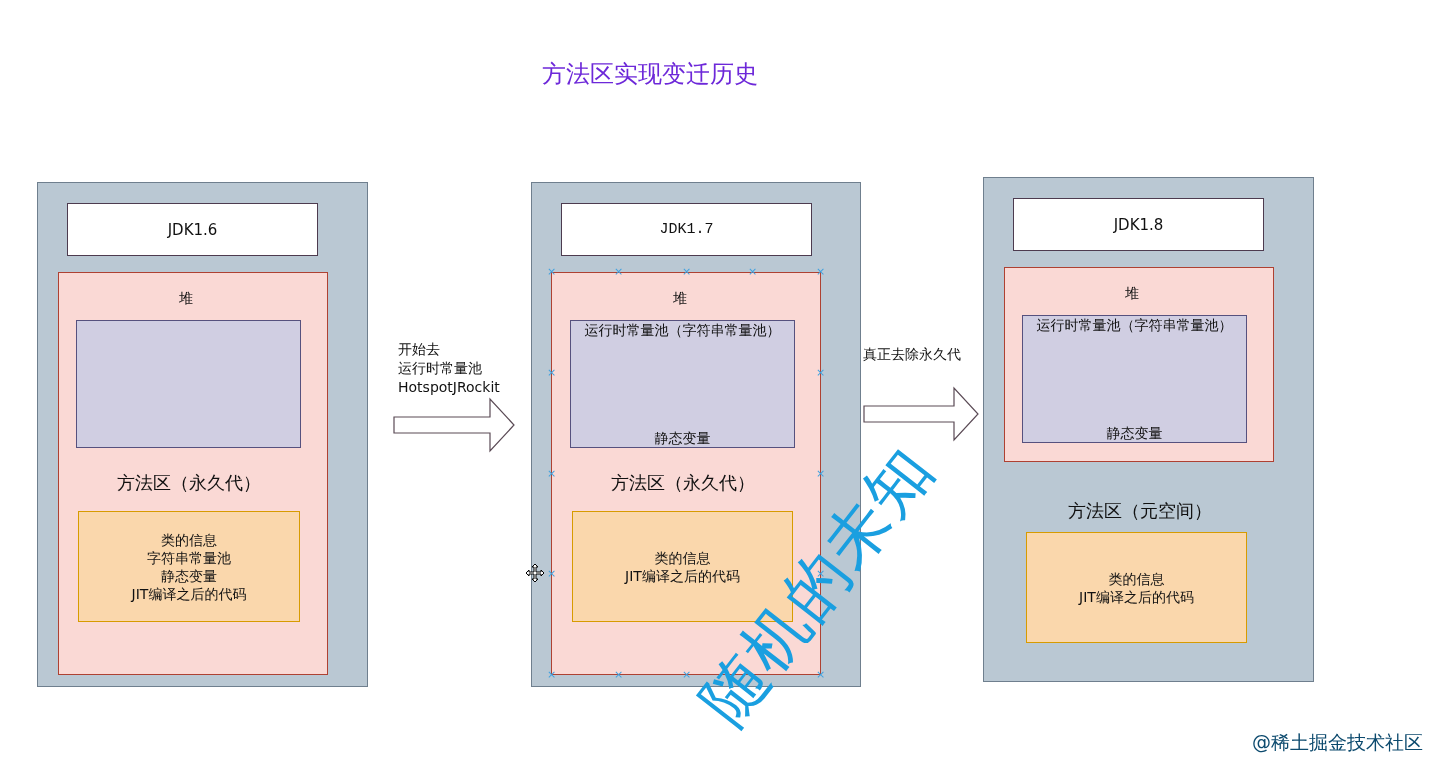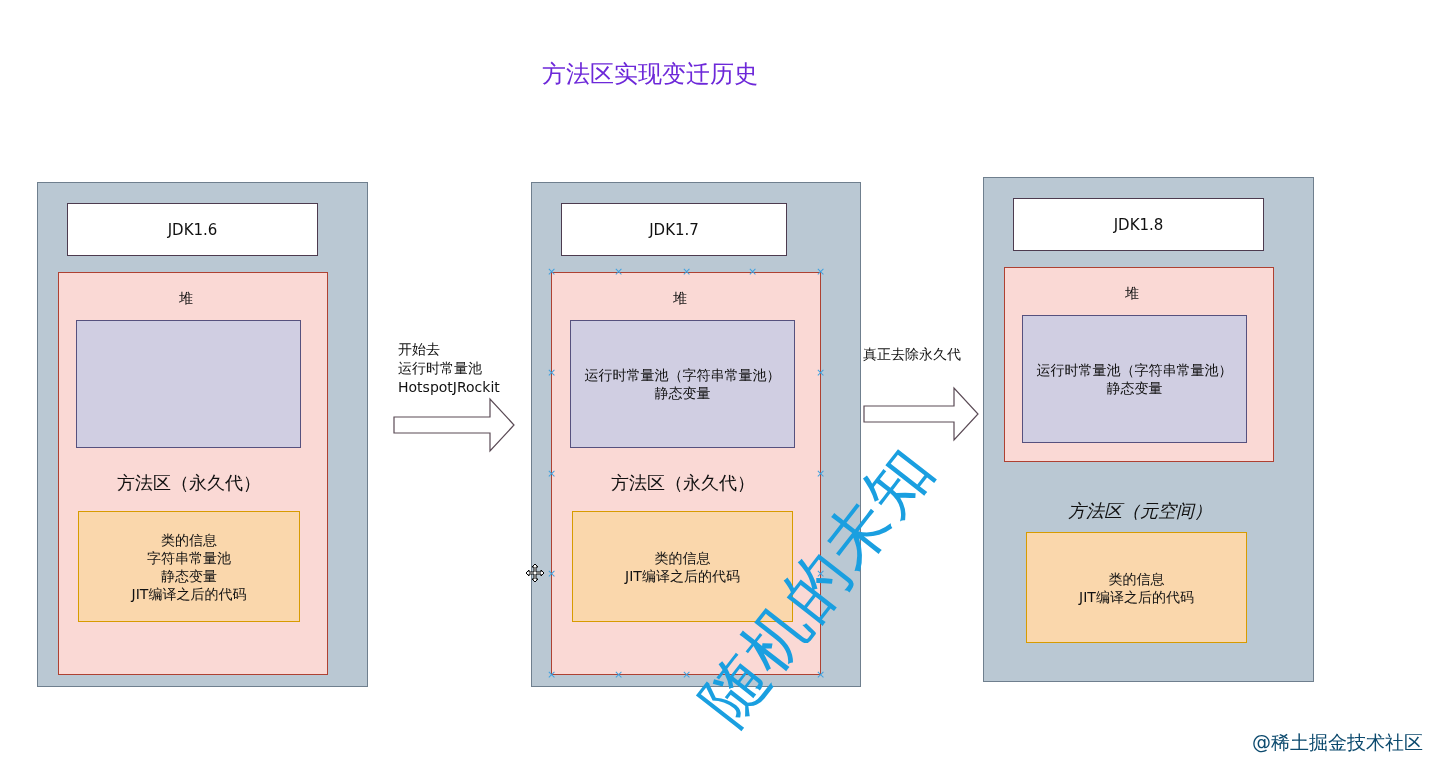--- a/index.html
+++ b/index.html
@@ -12,21 +12,21 @@
   .abs { position:absolute; }
   .title { left:542px; top:58px; font-size:24px; color:#6d28d9; white-space:nowrap; }
   .jdk-panel { background:#bac8d3; border:1px solid #6f7f8e; box-sizing:border-box; }
   .jdk-label {
     background:#ffffff; border:1px solid #4d3b4f; border-radius:0; box-sizing:border-box;
     display:flex; align-items:center; justify-content:center; font-size:15px;
   }
   .heap { background:#fad9d5; border:1px solid #ae4132; box-sizing:border-box; }
   .heap-label { font-size:14px; text-align:center; white-space:nowrap; }
   .inner { background:#d0cee2; border:1px solid #56517e; box-sizing:border-box;
-    display:flex; flex-direction:column; align-items:center; justify-content:center;
+    display:flex; flex-direction:column; align-items:center; justify-content:space-between;
     font-size:14px; line-height:18px; text-align:center; }
   .method-label { font-size:18px; white-space:nowrap;text-align:right; }
   .method-box { background:#fad7ac; border:1px solid #d79b00; box-sizing:border-box;
     display:flex; flex-direction:column; align-items:center; justify-content:center;
     font-size:14px; line-height:18px; text-align:center; }
   .arrow-text { font-size:14px; line-height:19px; white-space:nowrap; }
   .handle { width:8px; height:8px; color:#3ea1e0; font-size:11px; line-height:8px; text-align:center; }
   .watermark {
     left:718px; top:585px; font-size:64px; color:#1a9fe0; white-space:nowrap;
     transform:rotate(-52deg); transform-origin:left bottom; letter-spacing:2px;
@@ -59,21 +59,21 @@
 <div class="abs arrow-text" style="left:398px;top:340px;">
   <div>开始去</div>
   <div>运行时常量池</div>
   <div>HotspotJRockit</div>
 </div>
 <svg class="abs" style="left:393px;top:397px;" width="124" height="56" viewBox="0 0 124 56">
   <polygon points="1,20 97,20 97,2 121,28 97,54 97,36 1,36" fill="#ffffff" stroke="#5a4a55" stroke-width="1.2"></polygon>
 </svg>
 
 <div class="abs jdk-panel" style="left:531px;top:182px;width:330px;height:505px;"></div>
-<div class="abs jdk-label" style="left:561px;top:203px;width:226px;height:53px;">
+<div class="abs jdk-label" style="left:561px;top:203px;width:251px;height:53px;font-family:Liberation Mono, monospace;">
   <span>JDK1.7</span>
 </div>
 <div class="abs heap" style="left:551px;top:272px;width:270px;height:403px;"></div>
 <div class="abs heap-label" style="left:551px;top:290px;width:258px;">堆</div>
 <div class="abs inner" style="left:570px;top:320px;width:225px;height:128px;">
   <span style="white-space:nowrap;">运行时常量池（字符串常量池）</span>
   <span>静态变量</span>
 </div>
 <div class="abs method-label" style="left:611px;top:471px;">方法区（永久代）</div>
 <div class="abs method-box" style="left:572px;top:511px;width:221px;height:111px;">
@@ -110,21 +110,21 @@
 <div class="abs jdk-panel" style="left:983px;top:177px;width:331px;height:505px;"></div>
 <div class="abs jdk-label" style="left:1013px;top:198px;width:251px;height:53px;">
   <span>JDK1.8</span>
 </div>
 <div class="abs heap" style="left:1004px;top:267px;width:270px;height:195px;"></div>
 <div class="abs heap-label" style="left:1004px;top:285px;width:256px;">堆</div>
 <div class="abs inner" style="left:1022px;top:315px;width:225px;height:128px;">
   <span style="white-space:nowrap;">运行时常量池（字符串常量池）</span>
   <span>静态变量</span>
 </div>
-<div class="abs method-label" style="left:1068px;top:499px;font-style:italic;">方法区（元空间）</div>
+<div class="abs method-label" style="left:1068px;top:499px;">方法区（元空间）</div>
 <div class="abs method-box" style="left:1026px;top:532px;width:221px;height:111px;">
   <span>类的信息</span>
   <span>JIT编译之后的代码</span>
 </div>
 
 <div class="abs watermark" style="top:655px;left:750px;">随机的未知</div>
 
 <div class="abs footer">@稀土掘金技术社区</div>
 
 </body></html>

